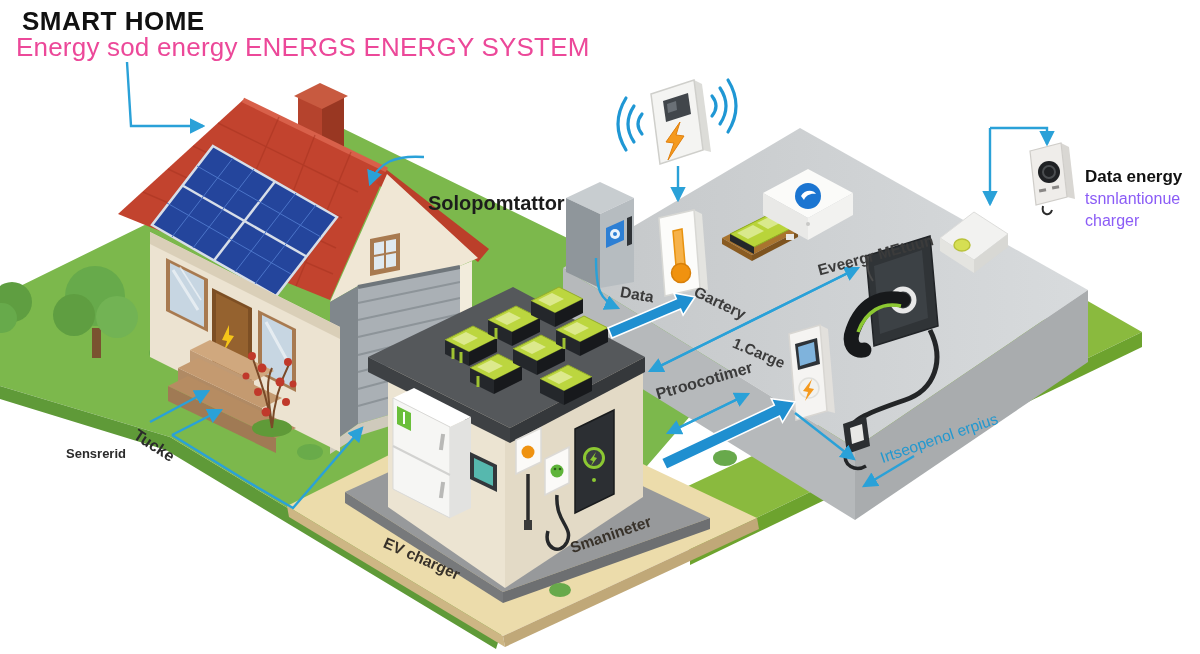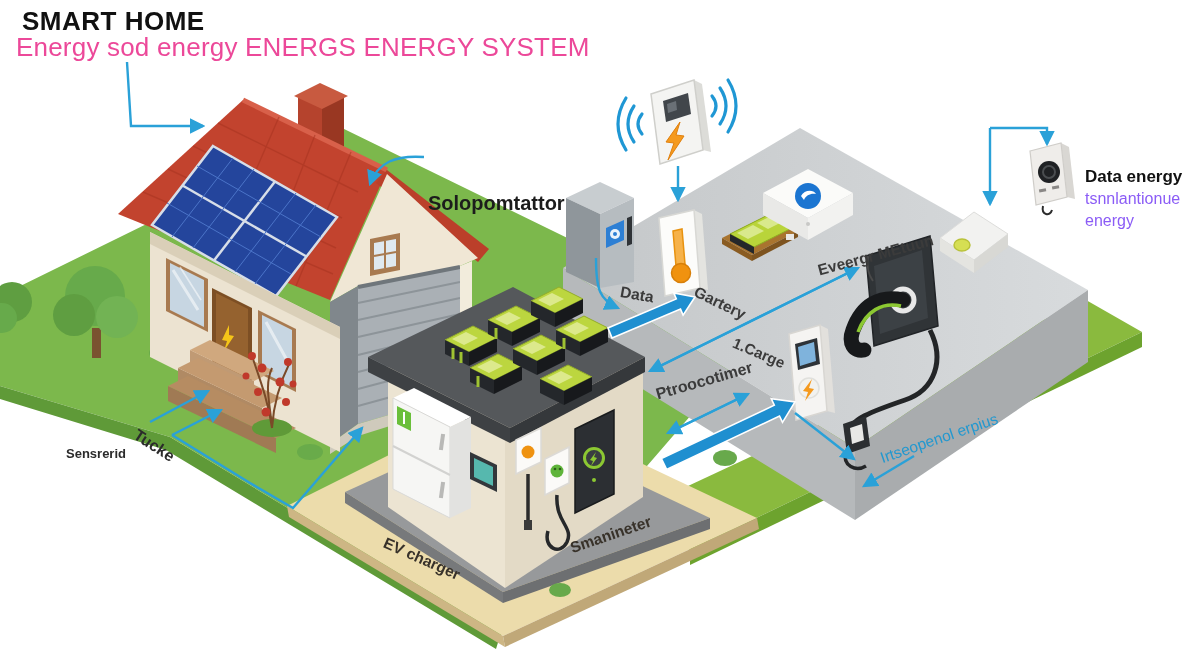--- a/index.html
+++ b/index.html
@@ -396,21 +396,21 @@
 <div class="lbl" id="title-sub">Energy sod energy ENERGS ENERGY SYSTEM</div>
 <div class="lbl" id="lbl-solar">Solopomtattor</div>
 <div class="lbl" id="lbl-data">Data</div>
 <div class="lbl" id="lbl-gartery">Gartery</div>
 <div class="lbl" id="lbl-energymeter">Eveergr MEtuun</div>
 <div class="lbl" id="lbl-inverter">Ptroocotimer</div>
 <div class="lbl" id="lbl-charge">1.Carge</div>
 <div class="lbl" id="lbl-transmitter">
   <div class="t1">Data energy</div>
   <div class="t2">tsnnlantionue</div>
-  <div class="t3">energy</div>
+  <div class="t3">charger</div>
 </div>
 <div class="lbl" id="lbl-sensors">Sensrerid</div>
 <div class="lbl" id="lbl-cable">Tucke</div>
 <div class="lbl" id="lbl-evcharger">EV charger</div>
 <div class="lbl" id="lbl-smartmeter">Smanineter</div>
 <div class="lbl" id="lbl-transmission">Irtseopenol erpius</div>
 
 </div>
 
 </body></html>

